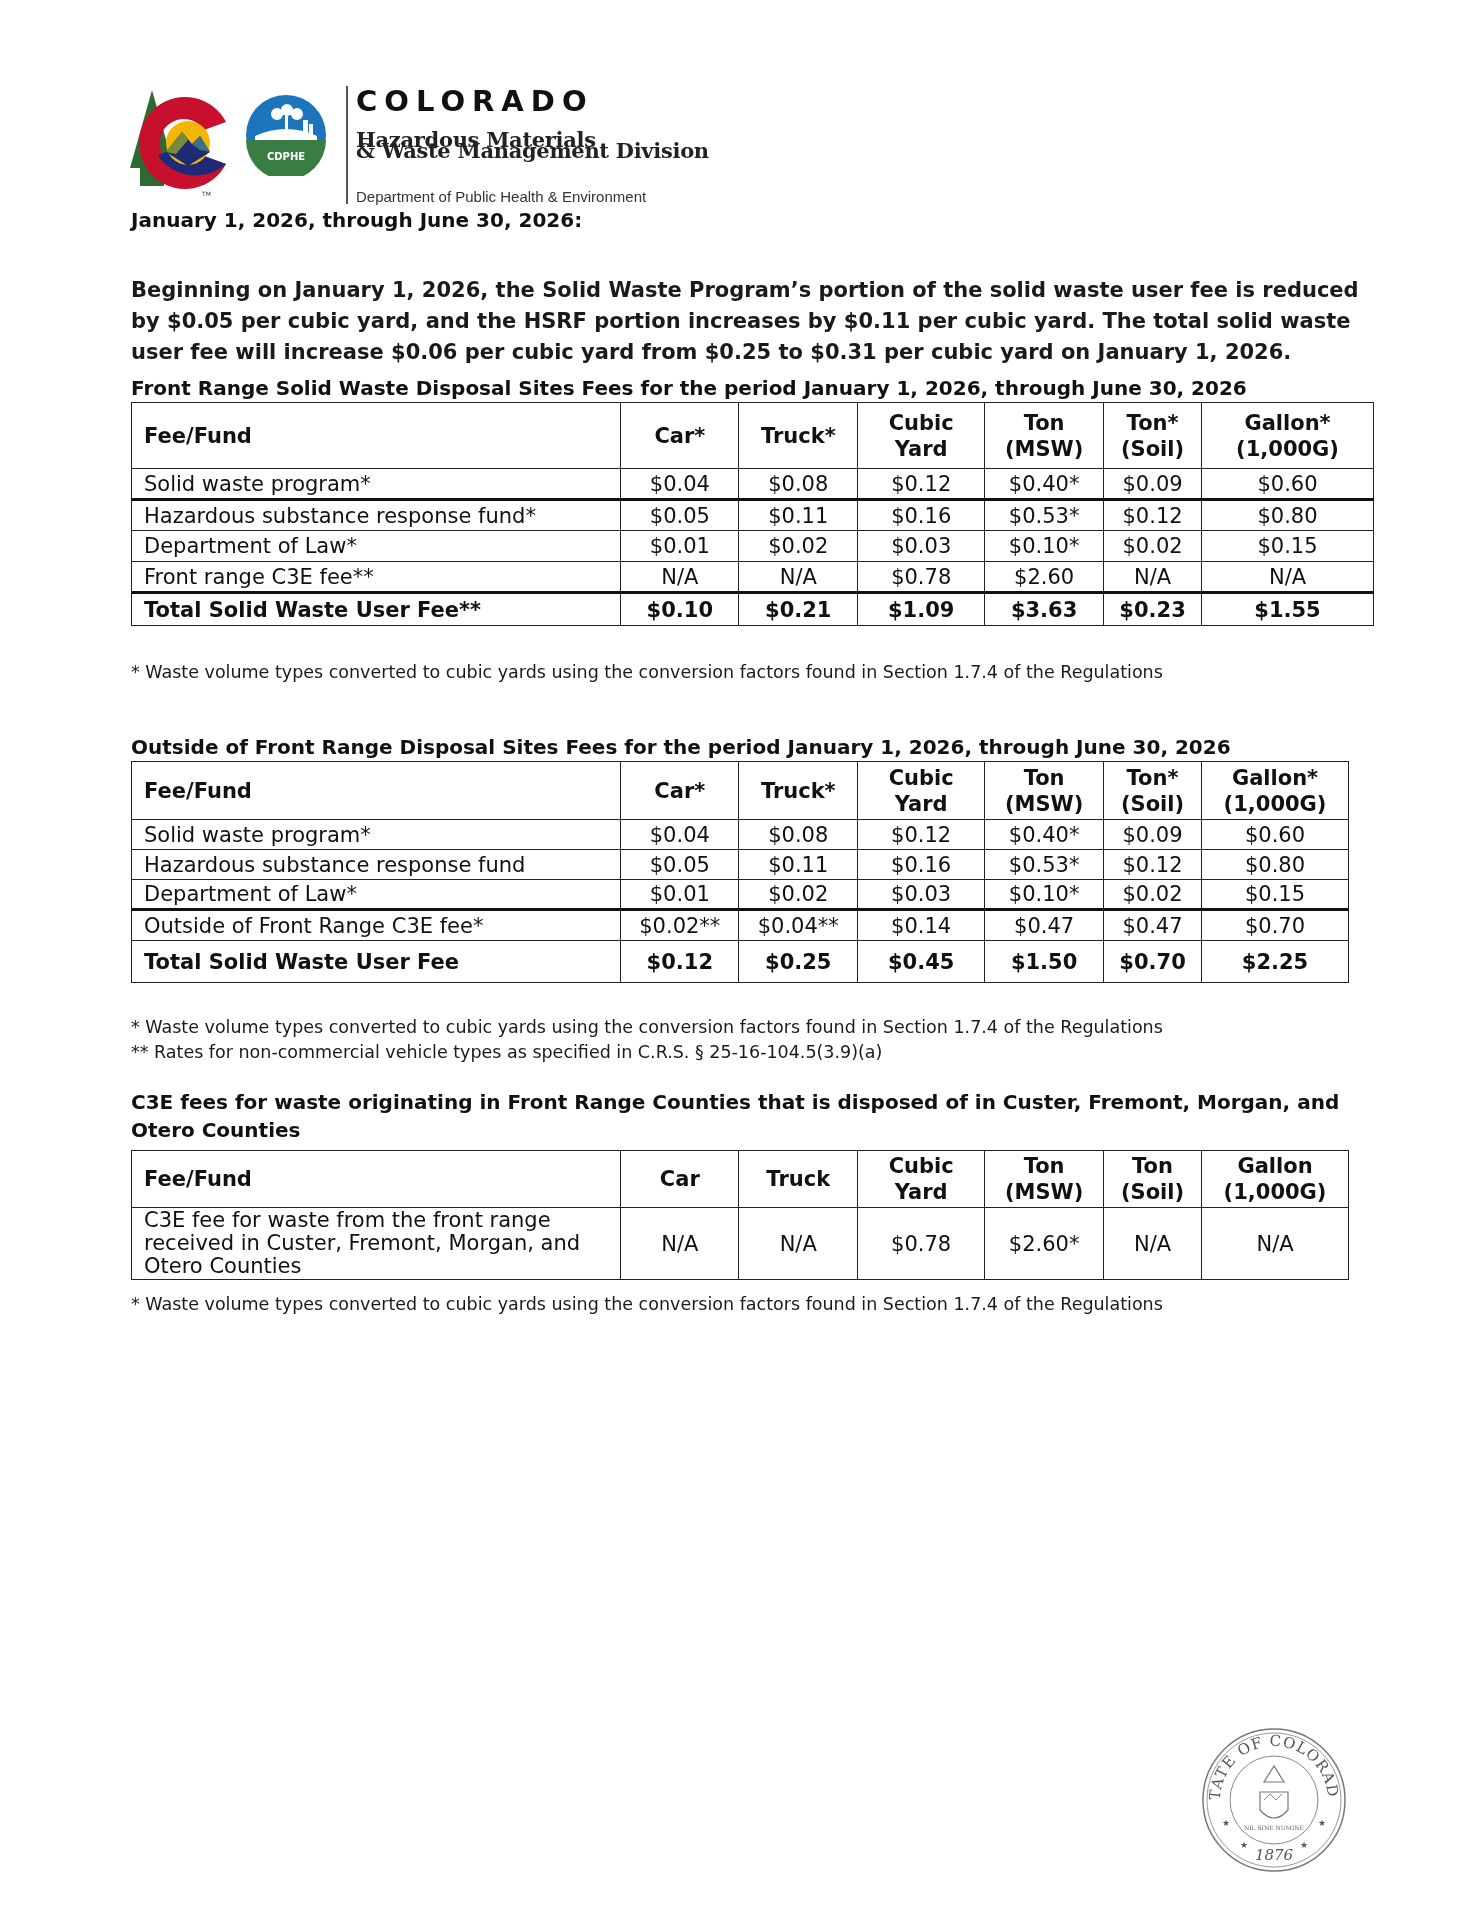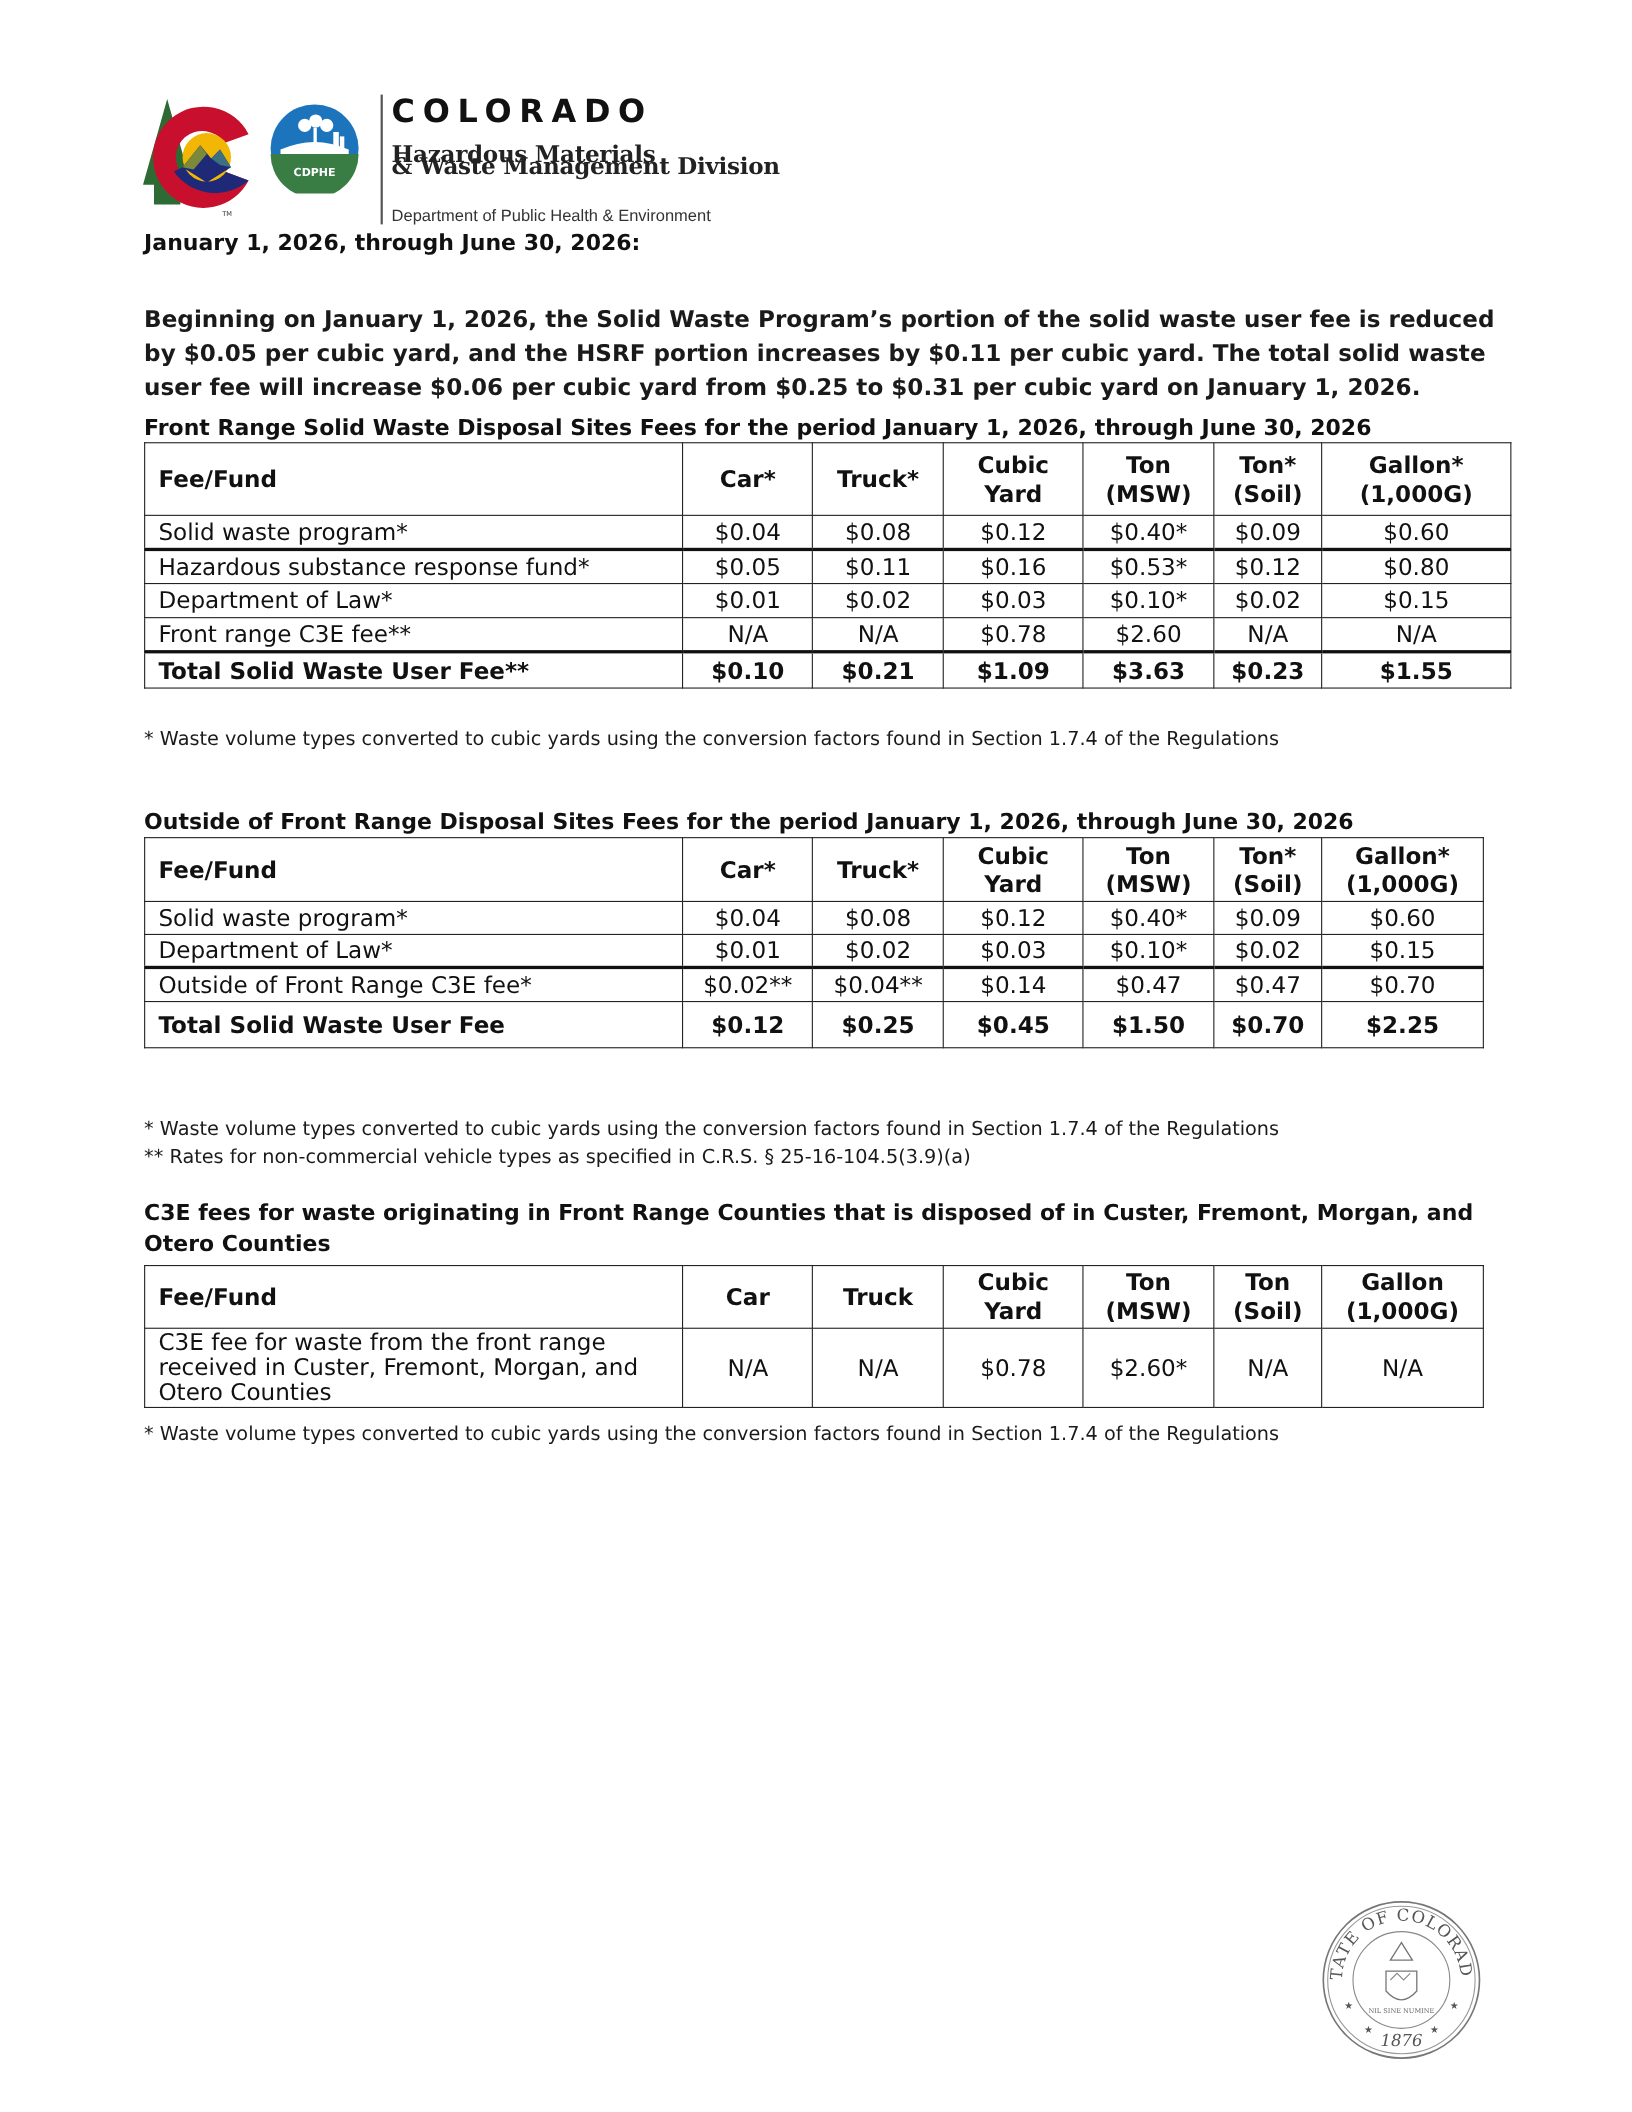--- a/index.html
+++ b/index.html
@@ -214,20 +214,29 @@
   </thead>
   <tbody>
       <tr style="height: 30px;">
         <td class="fund">Solid waste program*</td>
         <td>$0.04</td>
         <td>$0.08</td>
         <td>$0.12</td>
         <td>$0.40*</td>
         <td>$0.09</td>
         <td>$0.60</td>
+      </tr>
+      <tr style="height: 30px;">
+        <td class="fund">Hazardous substance response fund</td>
+        <td>$0.05</td>
+        <td>$0.11</td>
+        <td>$0.16</td>
+        <td>$0.53*</td>
+        <td>$0.12</td>
+        <td>$0.80</td>
       </tr>
       <tr style="height: 30px;">
         <td class="fund">Department of Law*</td>
         <td>$0.01</td>
         <td>$0.02</td>
         <td>$0.03</td>
         <td>$0.10*</td>
         <td>$0.02</td>
         <td>$0.15</td>
       </tr>

